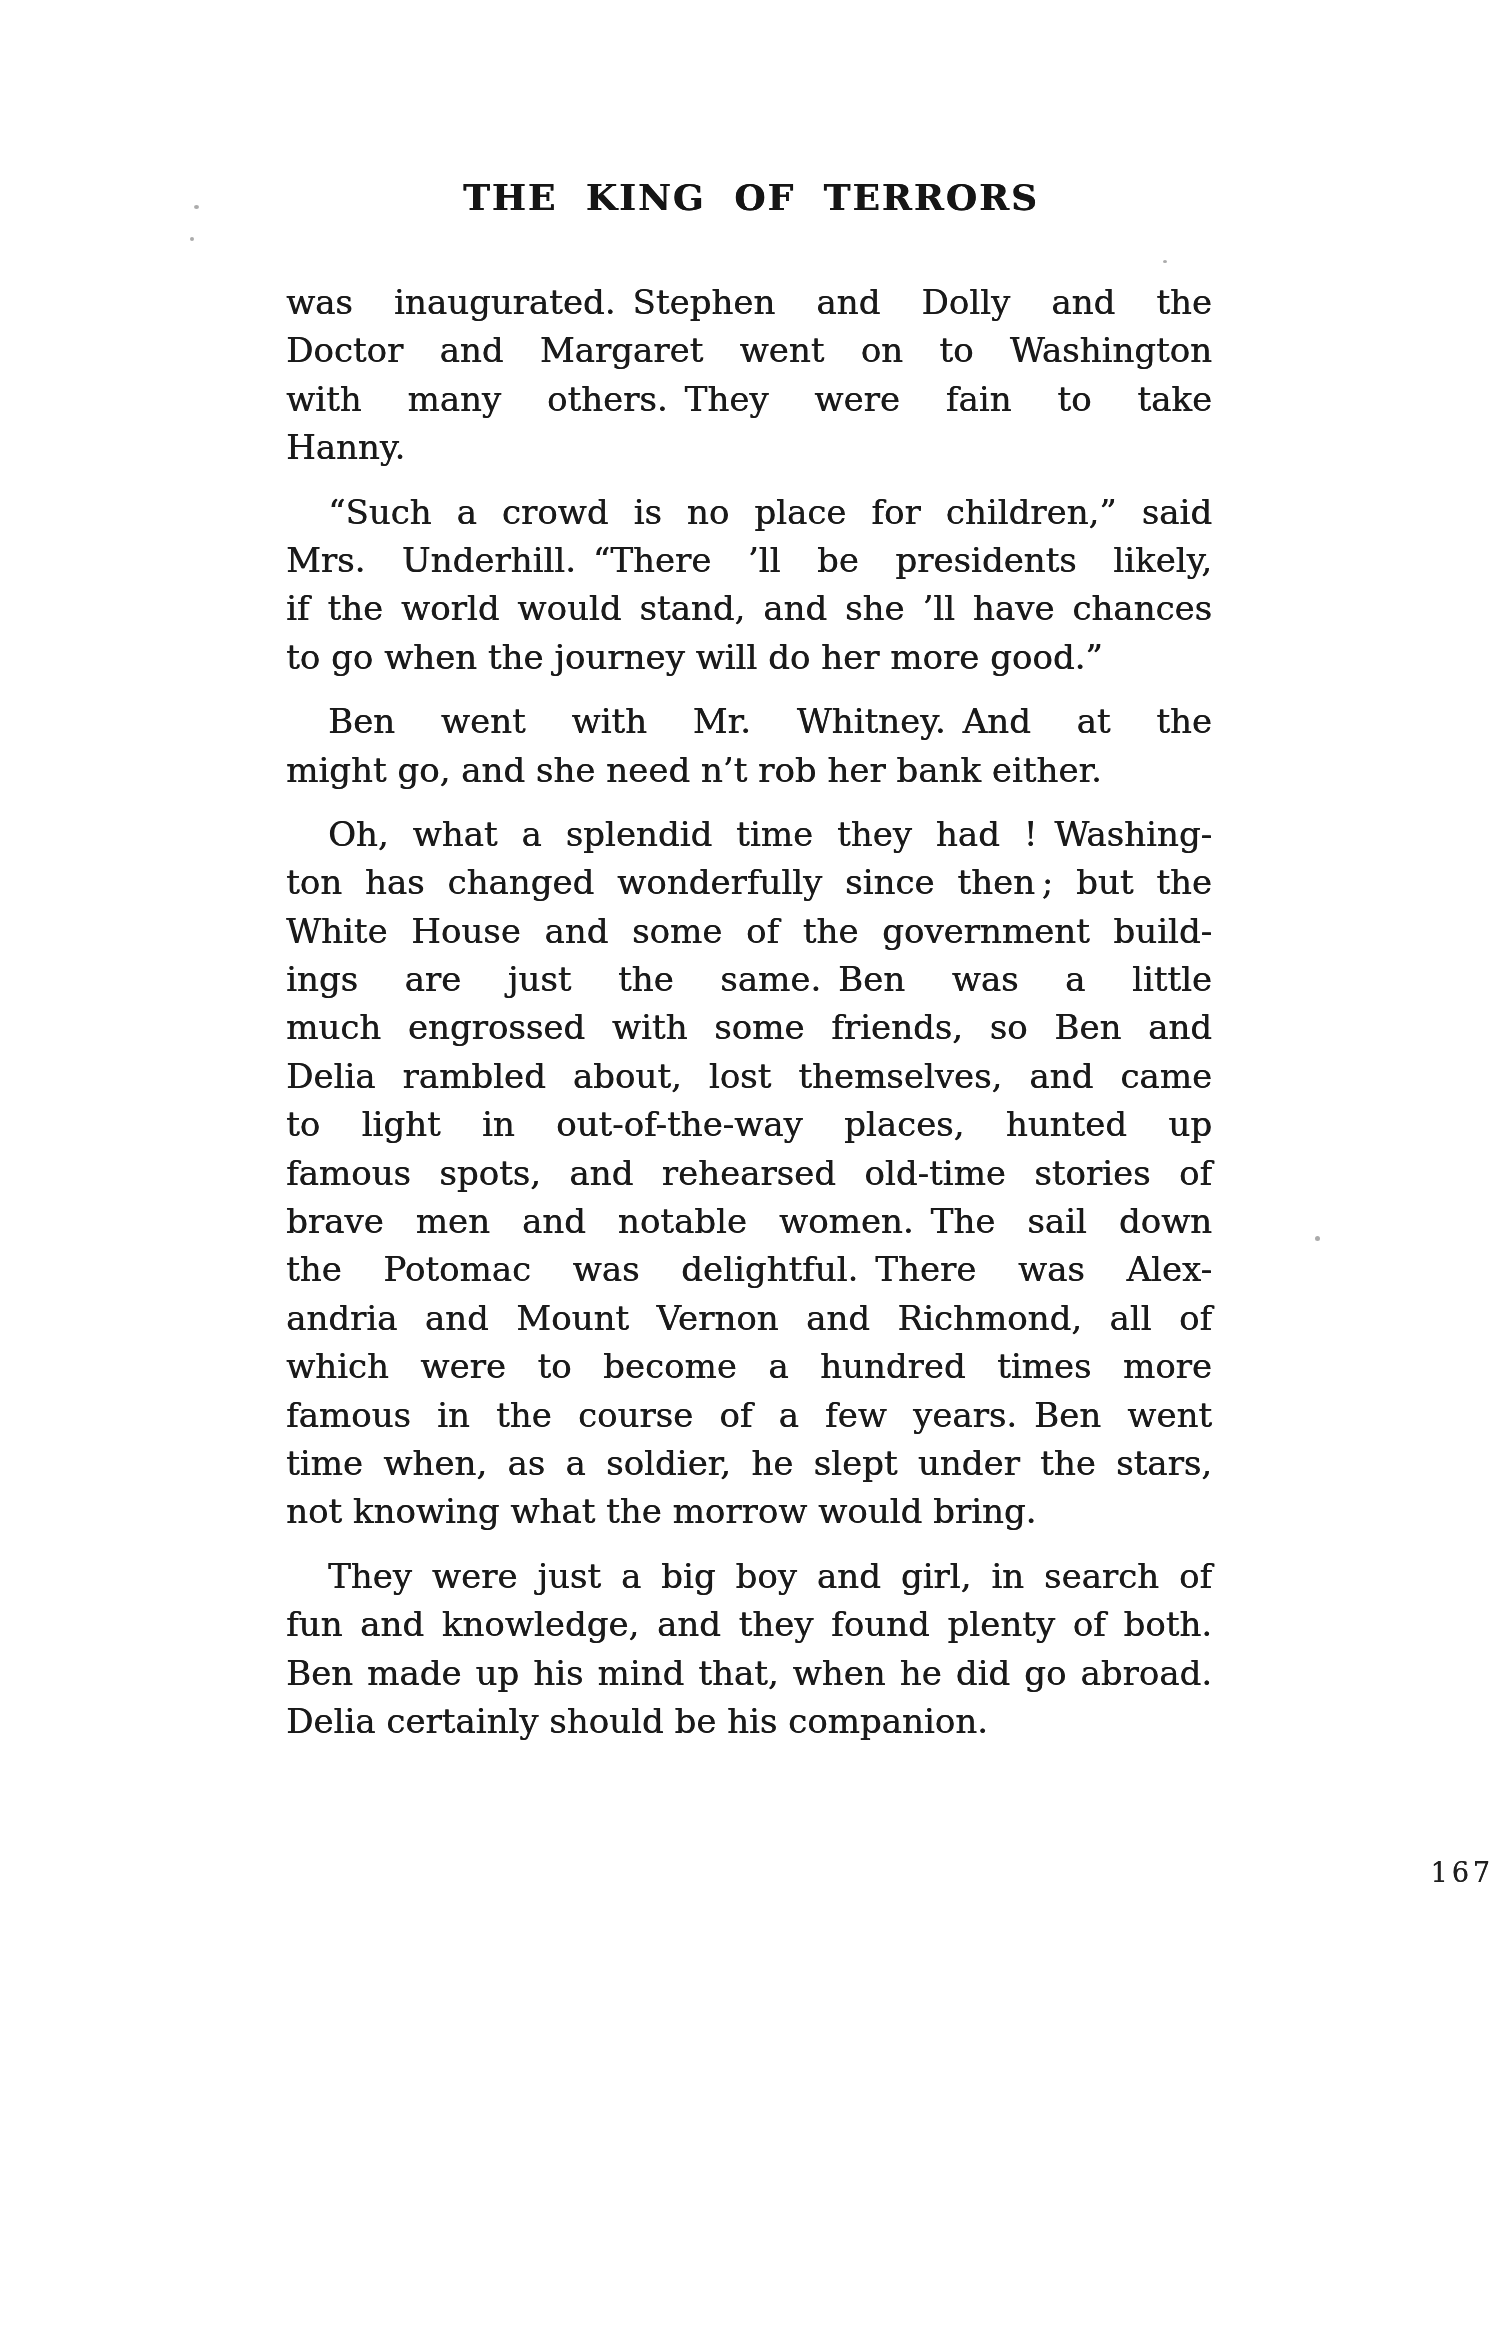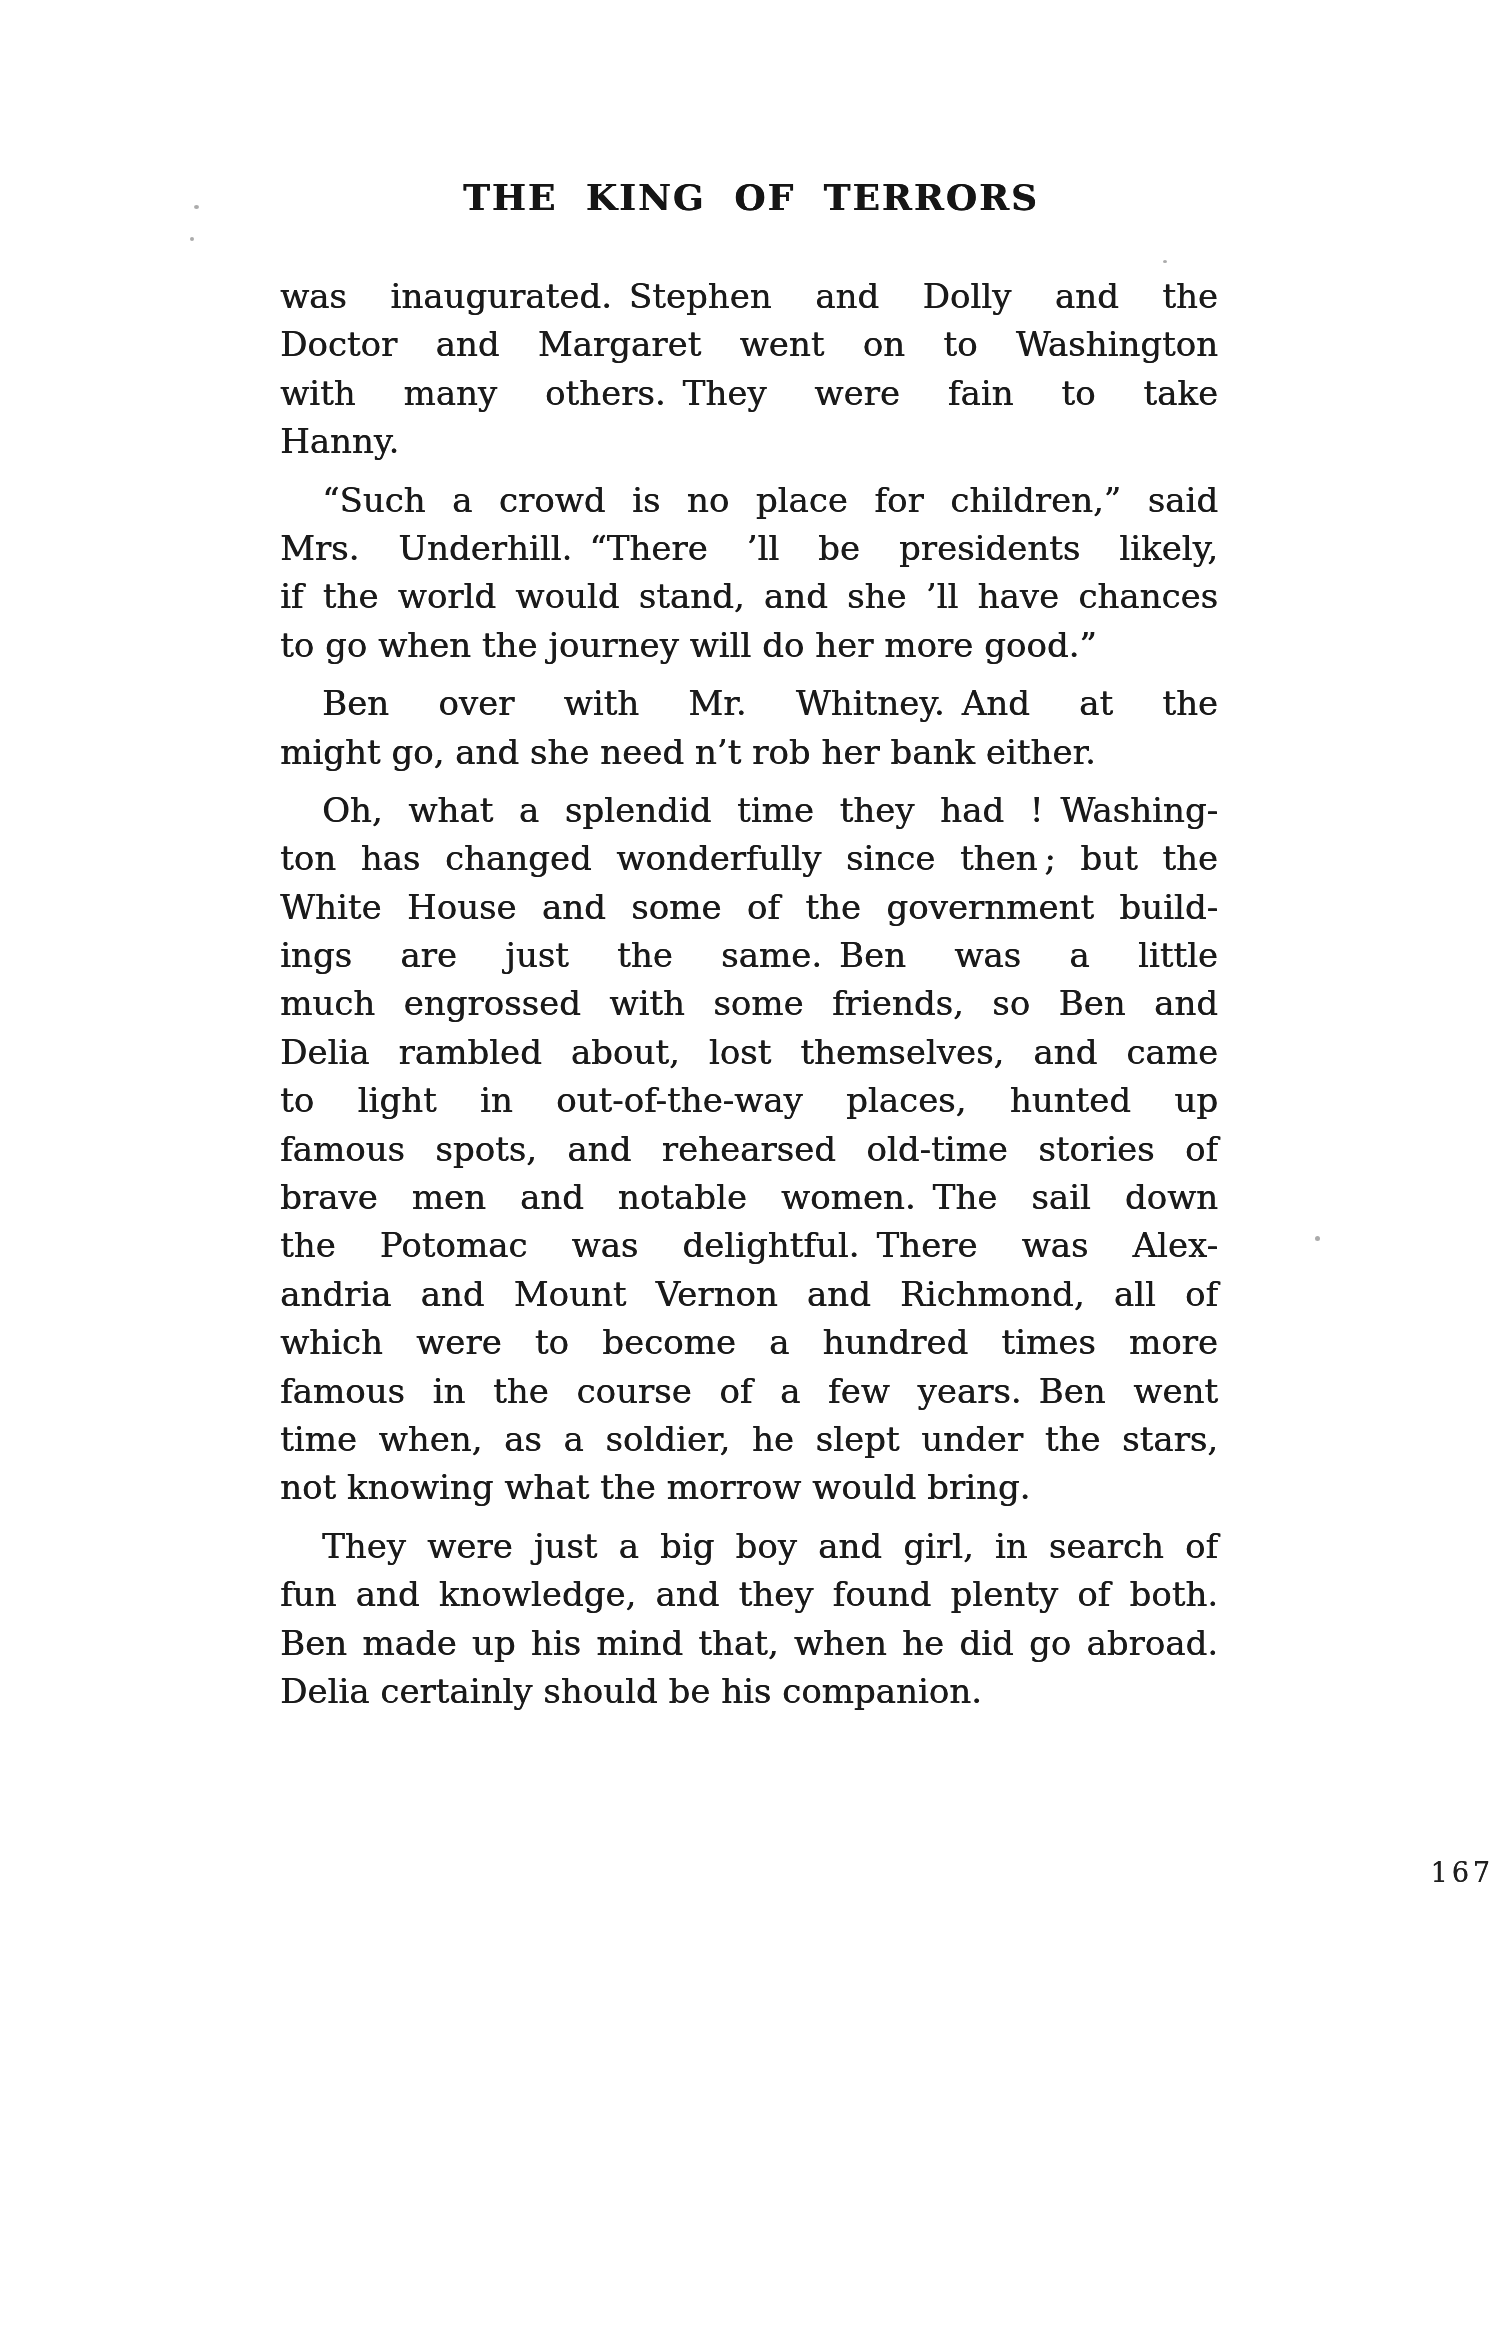--- a/index.html
+++ b/index.html
@@ -27,21 +27,21 @@
     color: #151515;
     text-shadow: 0.4px 0 0 currentColor;
   }
   .text-block {
     position: absolute;
     left: 270px;
     top: 262px;
     width: 958px;
     font-size: 34px;
   }
-  .paragraph { margin: 10px; padding: 0; }
+  .paragraph { margin: 16px; padding: 0; }
   .line {
     height: 48.4px;
     line-height: 48.4px;
     text-align: justify;
     text-align-last: justify;
     text-shadow: 0.4px 0 0 currentColor;
   }
   .line.last { text-align-last: left; }
   .line.indent { text-indent: 42px; }
   .page-number {
@@ -85,21 +85,21 @@
         <div class="line">with many others. They were fain to take</div>
         <div class="line last">Hanny.</div>
       </div>
       <div class="paragraph">
         <div class="line indent">“Such a crowd is no place for children,” said</div>
         <div class="line">Mrs. Underhill. “There ’ll be presidents likely,</div>
         <div class="line">if the world would stand, and she ’ll have chances</div>
         <div class="line last">to go when the journey will do her more good.”</div>
       </div>
       <div class="paragraph">
-        <div class="line indent">Ben over with Mr. Whitney. And at the</div>
+        <div class="line indent">Ben went with Mr. Whitney. And at the</div>
         <div class="line last">might go, and she need n’t rob her bank either.</div>
       </div>
       <div class="paragraph">
         <div class="line indent">Oh, what a splendid time they had ! Washing-</div>
         <div class="line">ton has changed wonderfully since then ; but the</div>
         <div class="line">White House and some of the government build-</div>
         <div class="line">ings are just the same. Ben was a little</div>
         <div class="line">much engrossed with some friends, so Ben and</div>
         <div class="line">Delia rambled about, lost themselves, and came</div>
         <div class="line">to light in out-of-the-way places, hunted up</div>

